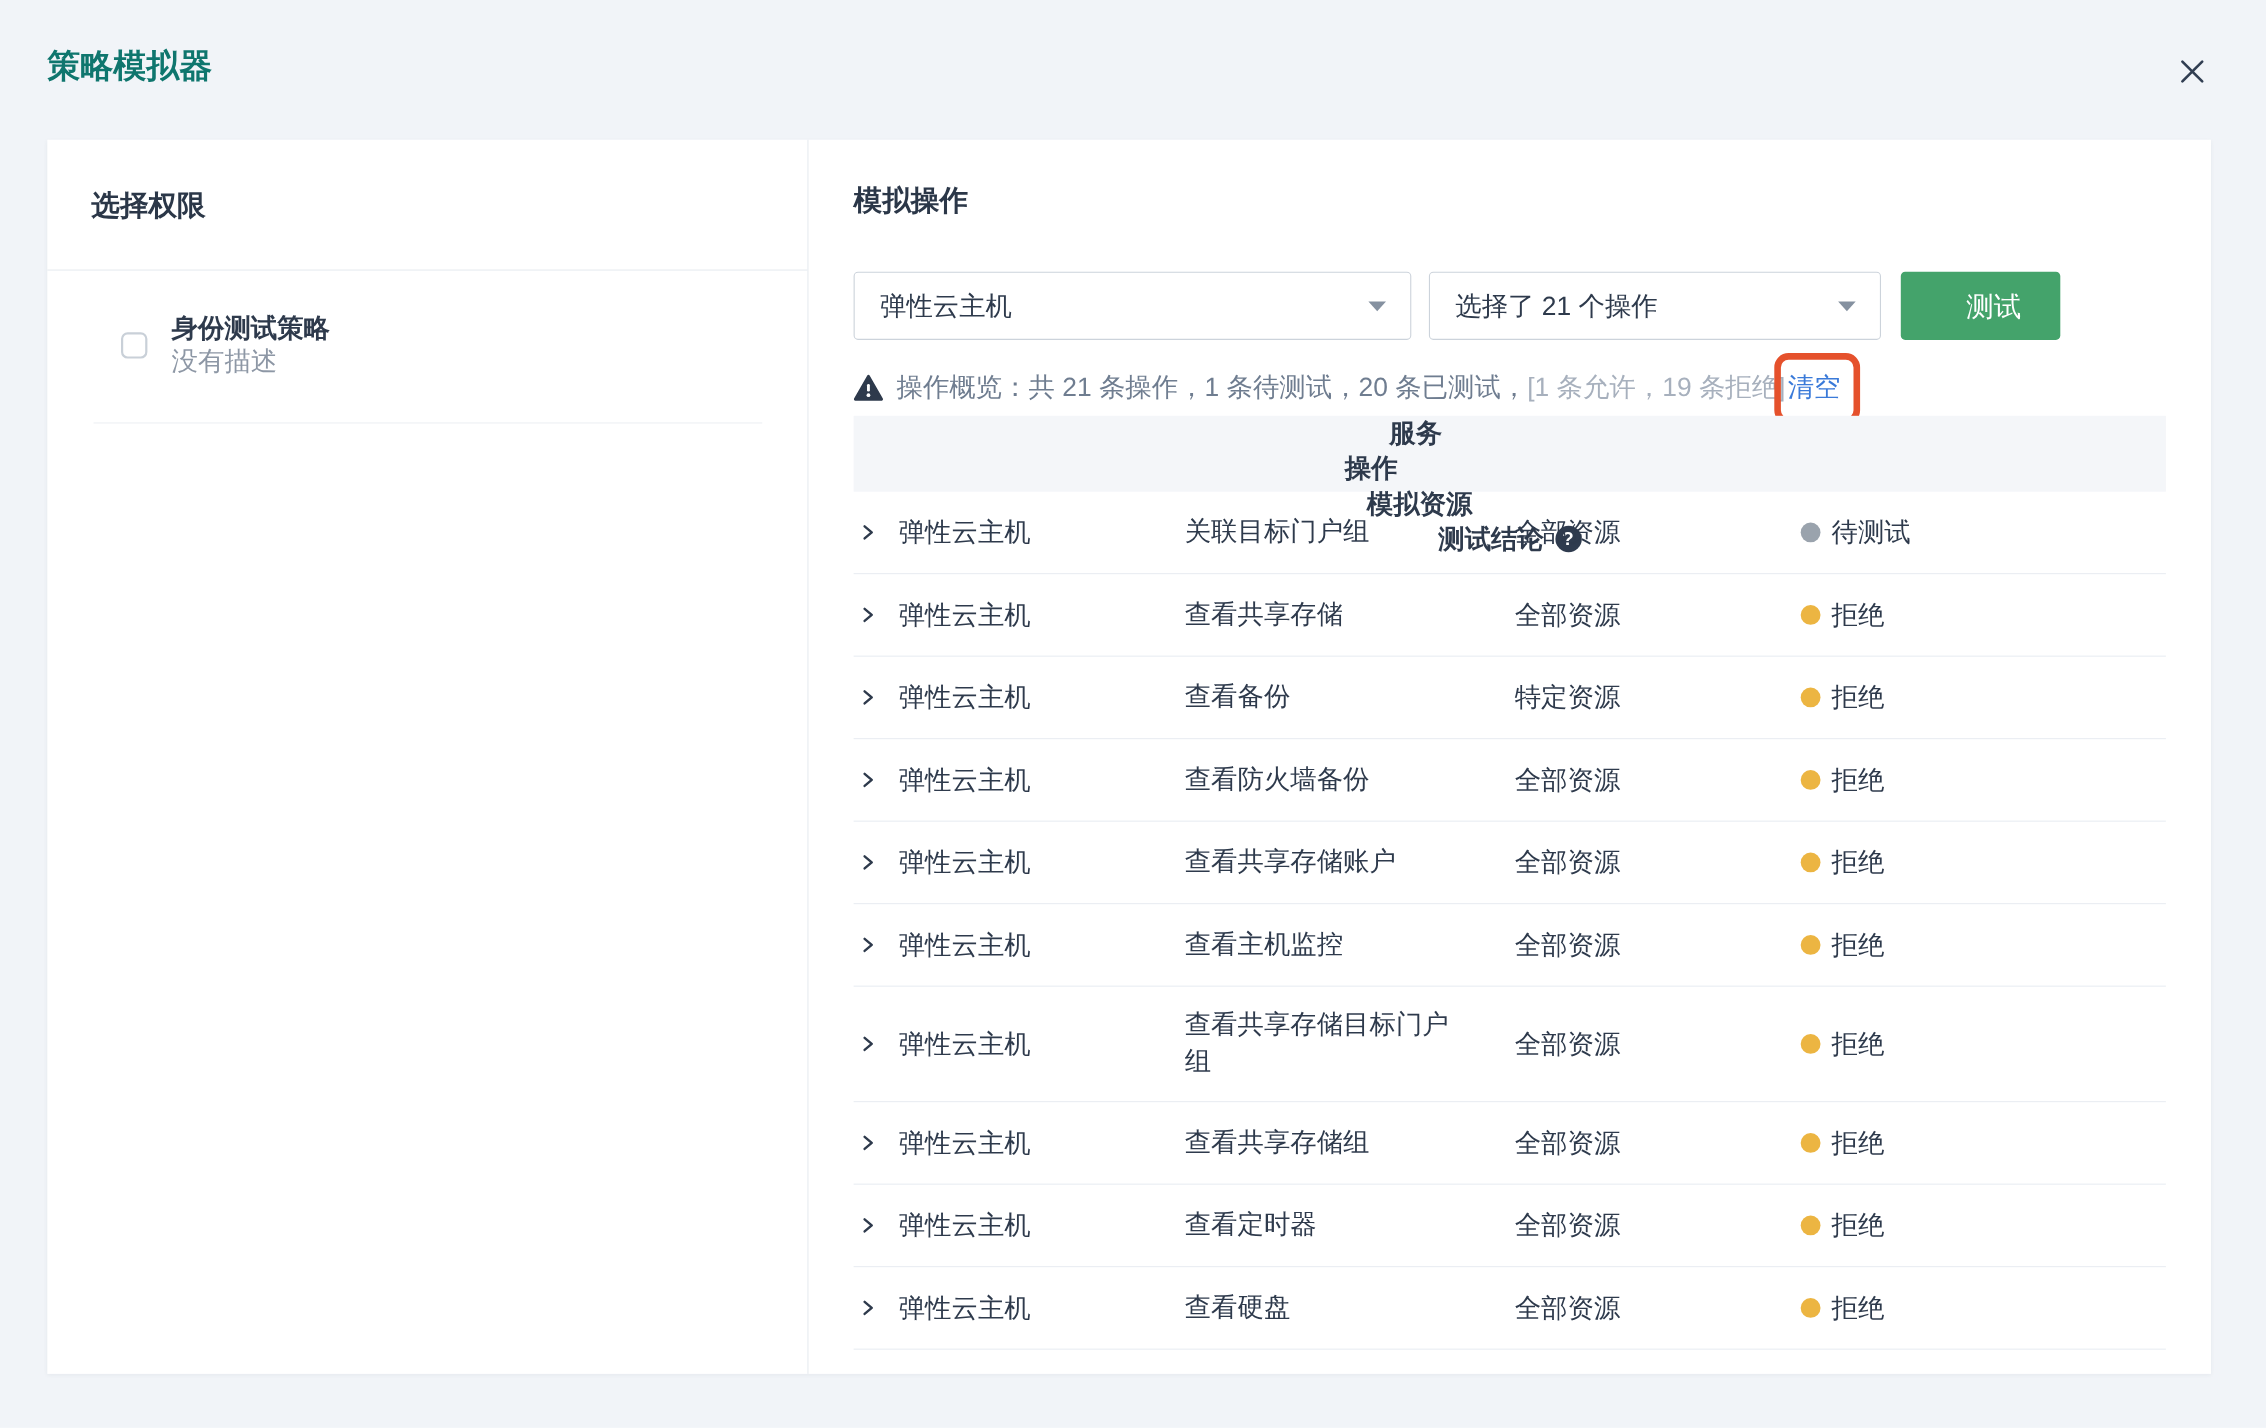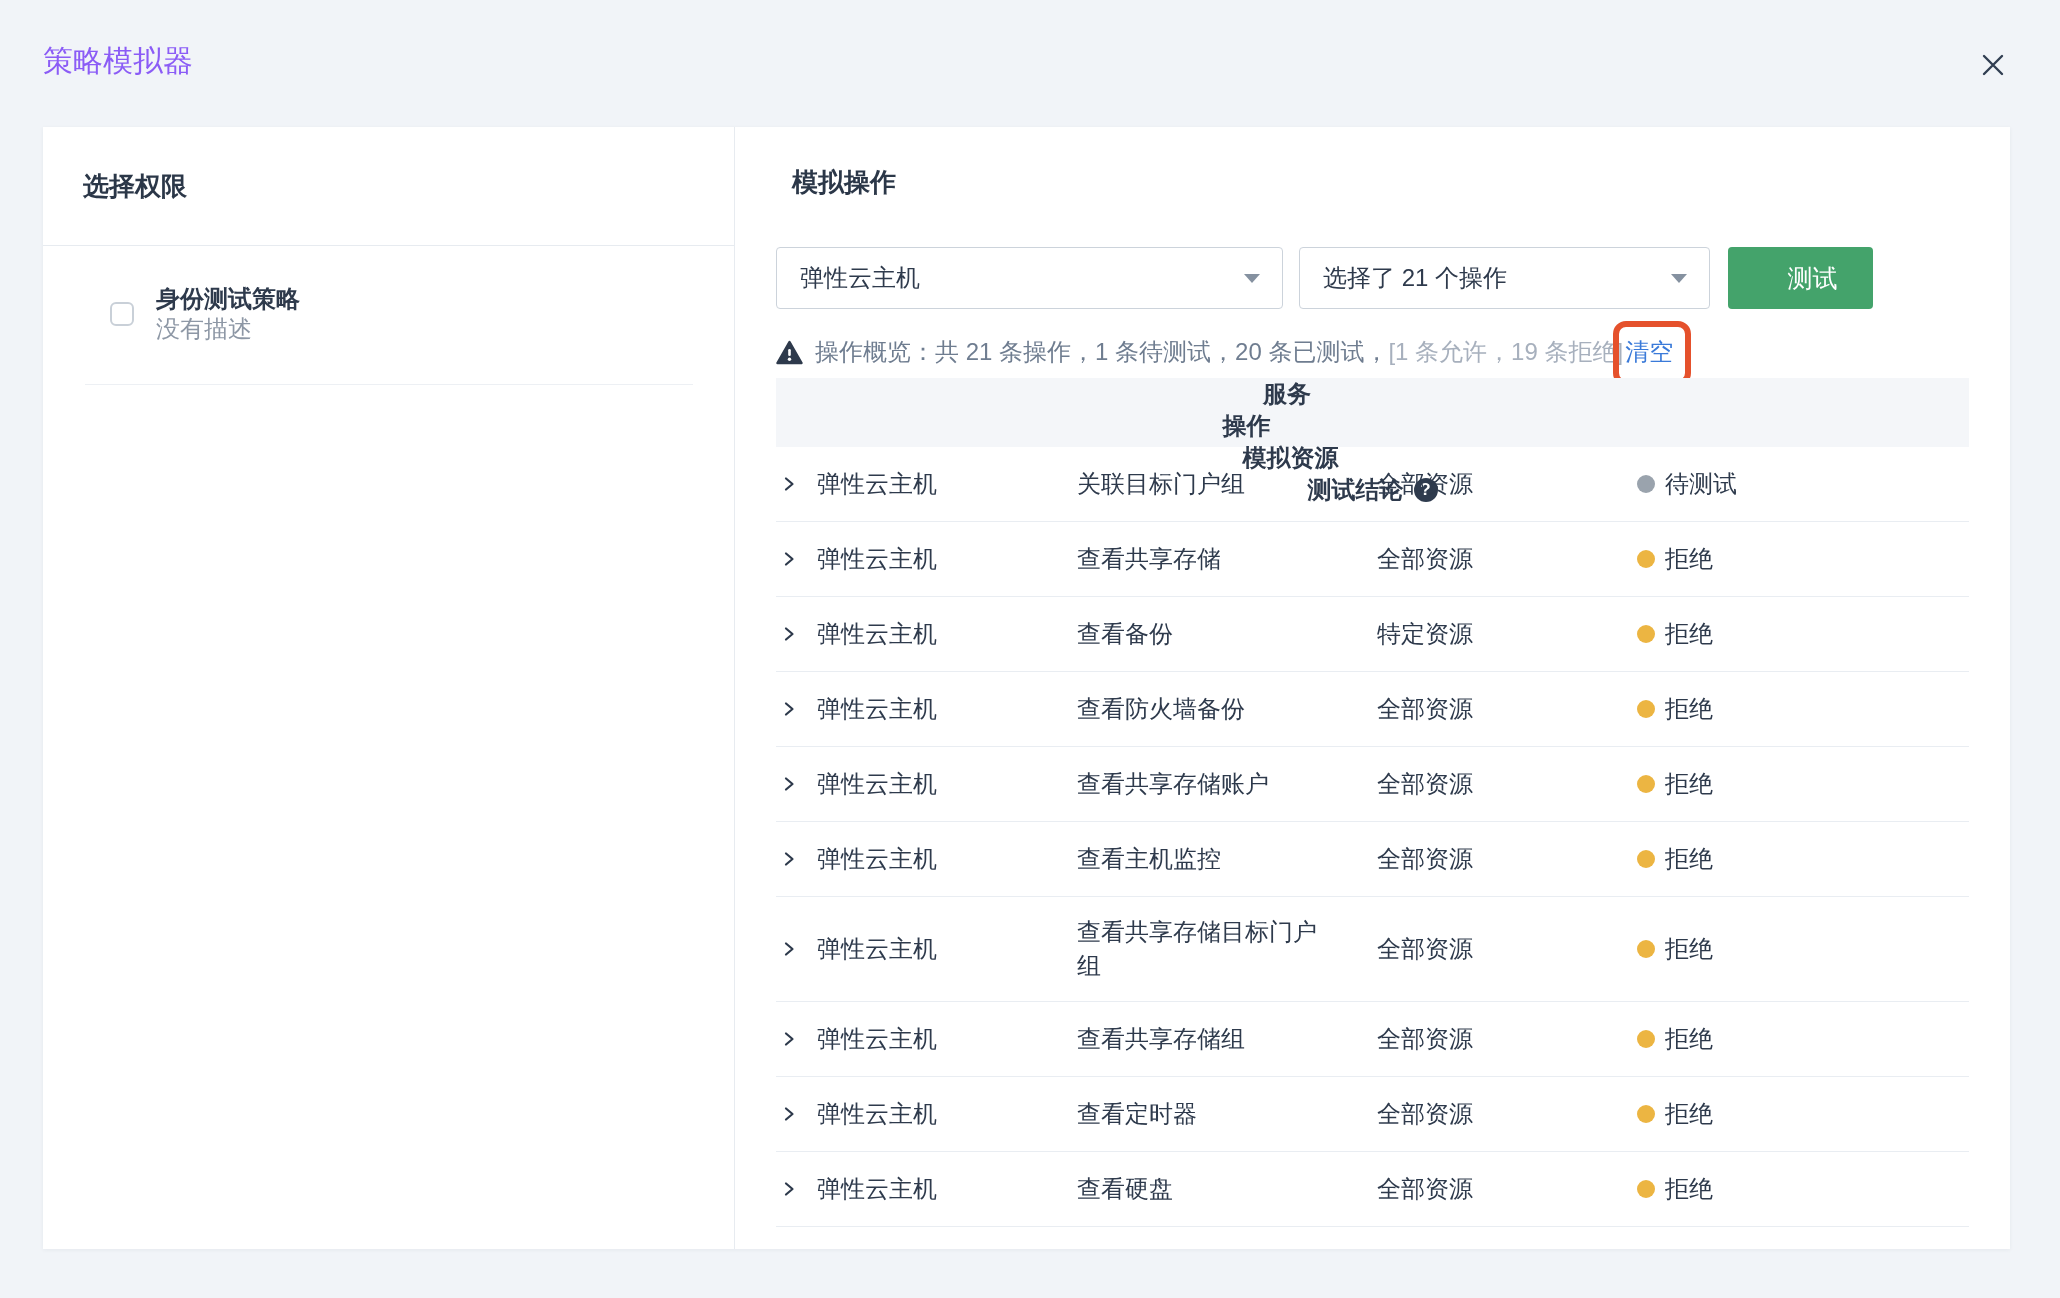--- a/index.html
+++ b/index.html
@@ -4,38 +4,38 @@
 <style>
   * { margin:0; padding:0; box-sizing:border-box; }
   html,body { width:2060px; height:1298px; }
   body {
     position:relative;
     background:#f1f4f8;
     font-family:"Liberation Sans","DejaVu Sans",sans-serif;
     color:#2e3a4c;
     overflow:hidden;
   }
-  .page-title { position:absolute; left:43px; top:40px; font-size:30px; font-weight:400; color:#8b5cf6; line-height:42px; }
+  .page-title { position:absolute; left:43px; top:40px; font-size:30px; font-weight:700; color:#0f766e; line-height:42px; }
   .close-btn { position:absolute; left:1972px; top:44px; width:42px; height:42px; display:flex; align-items:center; justify-content:center; cursor:pointer; }
 
   .panel { position:absolute; left:43px; top:127px; width:1967px; height:1122px; background:#ffffff; display:flex; box-shadow:0 1px 4px rgba(30,45,65,.06); }
 
   
   .panel-left { width:692px; border-right:1px solid #e7ebf0; }
   .left-header { height:119px; border-bottom:1px solid #e7ebf0; display:flex; align-items:center; padding-left:40px; font-size:26px; font-weight:600; color:#2b3748; }
   .policy-item { display:flex; align-items:center; margin:38px 40px 0 67px; }
   .checkbox { width:24px; height:24px; border:2px solid #c9d0d8; border-radius:6px; background:#fff; flex:0 0 auto; cursor:pointer; }
   .policy-texts { margin-left:22px; }
   .policy-name { font-size:24px; font-weight:700; line-height:30px; color:#2e3a4c; }
   .policy-desc { font-size:24px; line-height:30px; color:#8d97a5; }
   .policy-divider { height:1px; background:#edf0f4; margin:40px 41px 0 42px; }
 
   
   .panel-right { flex:1; position:relative; }
-  .sim-title { position:absolute; left:57px; top:39px; font-size:26px; font-weight:600; color:#2b3748; line-height:32px; }
+  .sim-title { position:absolute; left:41px; top:39px; font-size:26px; font-weight:600; color:#2b3748; line-height:32px; }
   .controls { position:absolute; left:41px; top:120px; display:flex; }
   .select { height:62px; border:1px solid #ccd3db; border-radius:4px; background:#fff; display:flex; align-items:center; justify-content:space-between; padding:0 22px 0 23px; font-size:24px; color:#2e3a4c; cursor:pointer; }
   .select.service { width:507px; margin-right:16px; }
   .select.operations { width:411px; margin-right:18px; }
   .caret { width:0; height:0; border-left:8px solid transparent; border-right:8px solid transparent; border-top:9px solid #8591a0; }
   .test-btn { width:145px; height:62px; background:var(--accent-green,#44a36b); color:#fff; font-size:25px; border:none; border-radius:4px; cursor:pointer; font-family:inherit;padding-left:24px; }
 
   .summary { position:absolute; left:41px; top:206px; height:38px; display:flex; align-items:center; font-size:24px; white-space:nowrap; }
   .warn-icon { margin-right:12px; display:flex; }
   .sum-main { color:#6f7d90; }

